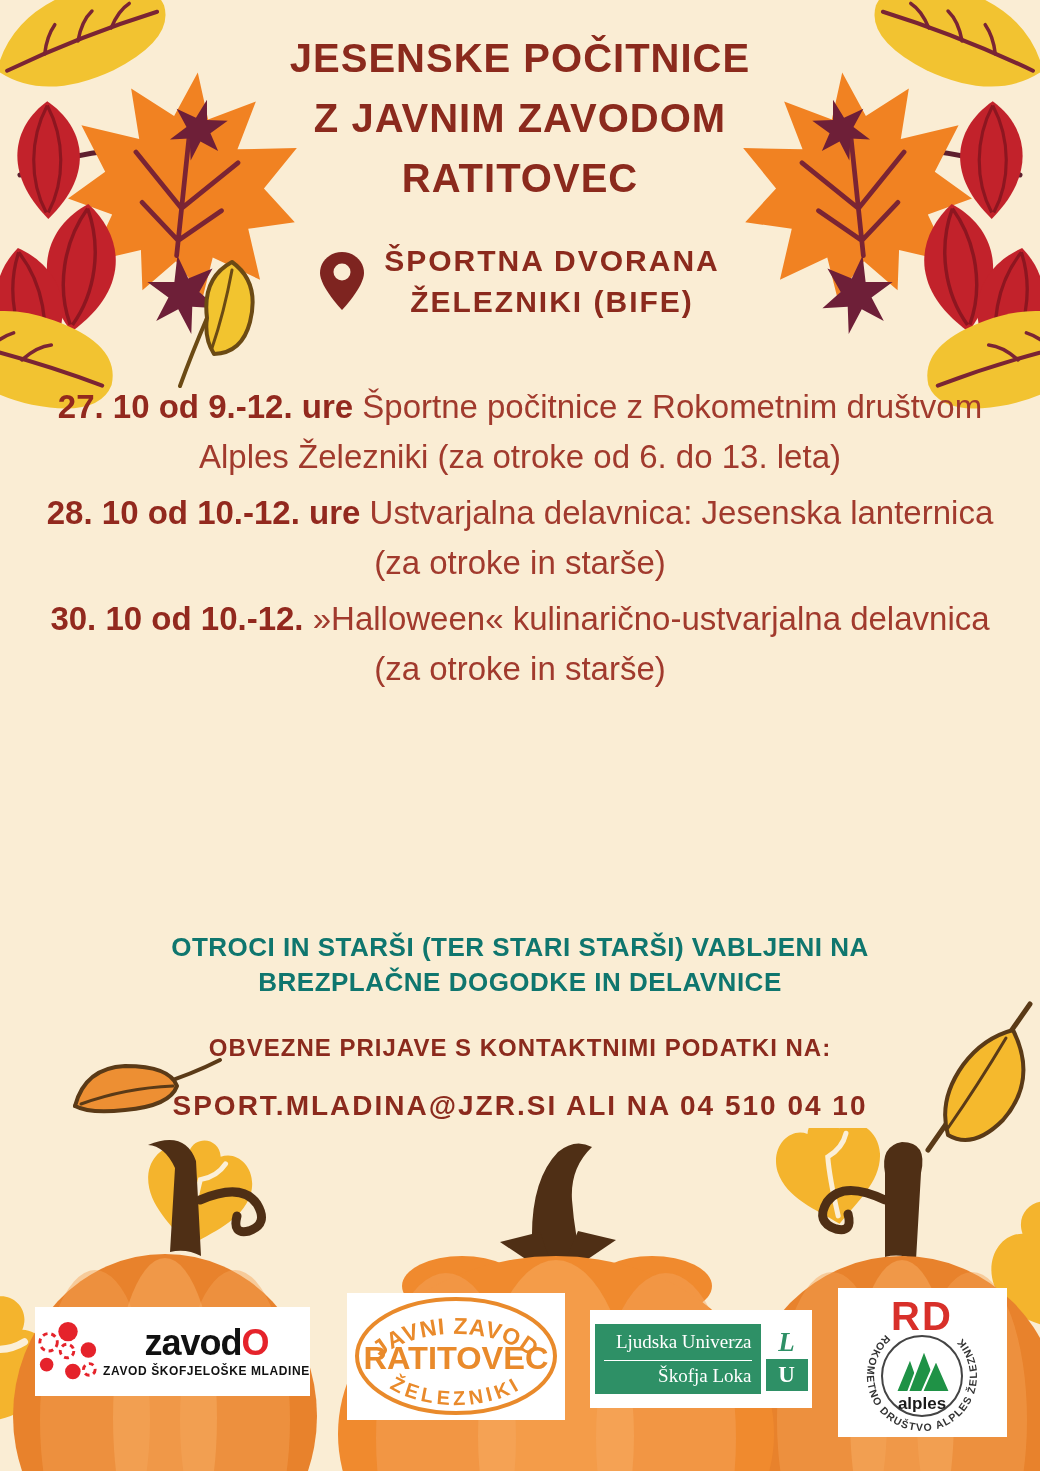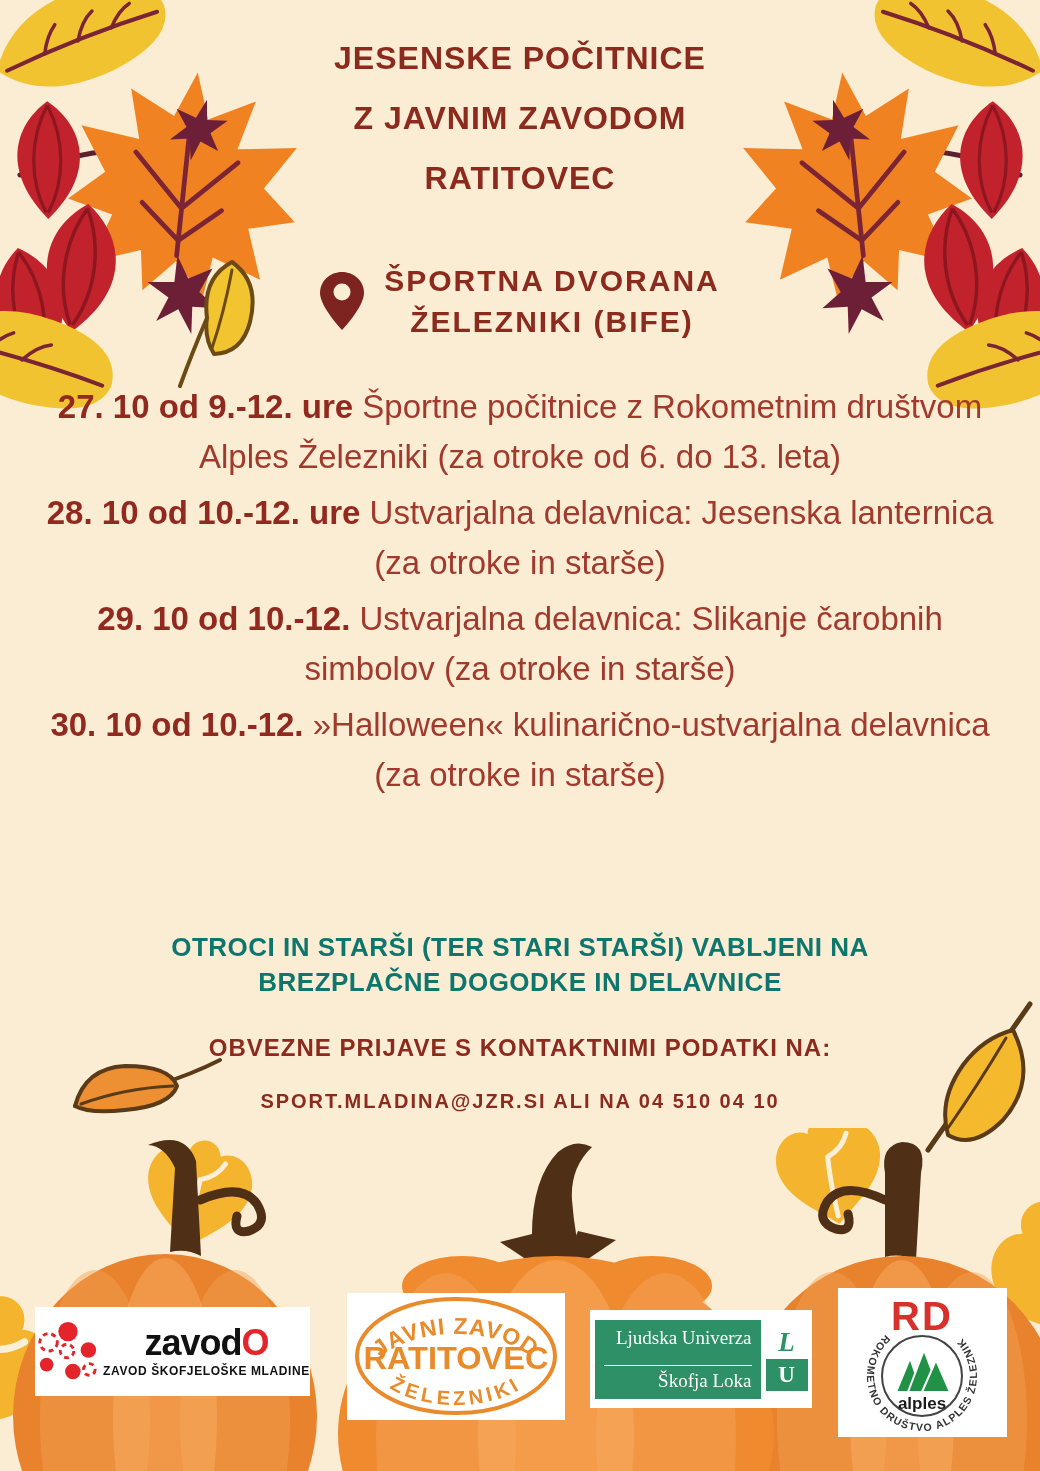--- a/index.html
+++ b/index.html
@@ -1,50 +1,50 @@
 <!DOCTYPE html>
 <html><head>
 <meta charset="utf-8">
 <style>
   html,body{margin:0;padding:0;background:#FAEDD4;}
   .poster{position:relative;width:1040px;height:1471px;background:#FAEDD4;overflow:hidden;
           font-family:"Liberation Sans",sans-serif;}
   .deco{position:absolute;pointer-events:none;}
   
   .title{position:absolute;left:0;right:0;top:28px;text-align:center;color:#8B2A1D;
-         font-weight:800;font-size:32px;line-height:60px;letter-spacing:1px;z-index:3;}
+         font-weight:800;font-size:40px;line-height:60px;letter-spacing:1px;z-index:3;}
   
   .location{position:absolute;left:0;right:0;top:240px;display:flex;justify-content:center;
-            align-items:center;gap:20px;color:#8B2A1D;z-index:3;margin-top:20px;}
+            align-items:center;gap:20px;color:#8B2A1D;z-index:3;}
   .loc-text{font-size:30px;font-weight:800;line-height:41px;letter-spacing:2px;text-align:center;}
   
   .events{position:absolute;left:28px;right:28px;top:382px;text-align:center;color:#A13A2D;
           font-size:33px;line-height:50px;z-index:3;}
   .event{margin:0 0 6px 0;}
   .event .date{font-weight:700;color:#92291E;}
   
   .invite{position:absolute;left:40px;right:40px;top:930px;text-align:center;color:#0f766e;
           font-weight:800;font-size:26px;line-height:35px;letter-spacing:.5px;z-index:3;}
   .signup{position:absolute;left:40px;right:40px;top:1034px;text-align:center;color:#8B2A1D;
           font-weight:800;font-size:24px;letter-spacing:1px;z-index:3;}
   .contact{position:absolute;left:40px;right:40px;top:1090px;text-align:center;color:#8B2A1D;
-           font-weight:800;font-size:20px;letter-spacing:2px;z-index:3;}
+           font-weight:800;font-size:28px;letter-spacing:2px;z-index:3;}
   
   .logo-card{position:absolute;background:#fff;z-index:6;display:flex;align-items:center;
              justify-content:center;}
   .card-zavodo{left:35px;top:1307px;width:275px;height:89px;gap:2px;}
   .zavodo-text{display:flex;flex-direction:column;align-items:center;}
   .zavodo-word{font-weight:900;font-size:36px;color:#111;letter-spacing:-1px;line-height:1;}
   .zavodo-word .accent{color:#E5232B;}
   .zavodo-sub{font-size:12px;font-weight:700;letter-spacing:.6px;color:#111;margin-top:3px;}
   .card-ratitovec{left:347px;top:1293px;width:218px;height:127px;}
   .card-ljudska{left:590px;top:1310px;width:222px;height:98px;gap:5px;}
   .lu-panel{width:148px;background:#2E9066;color:#fff;text-align:right;padding:7px 9px;
             font-family:"Liberation Serif",serif;}
-  .lu-line1{font-size:19px;border-bottom:1px solid #fff;padding-bottom:16px;}
+  .lu-line1{font-size:19px;border-bottom:1px solid #fff;padding-bottom:7px;}
   .lu-line2{font-size:19px;padding-top:4px;}
   .lu-mono{width:42px;display:flex;flex-direction:column;gap:2px;font-family:"Liberation Serif",serif;}
   .lu-mono-top{height:30px;display:flex;align-items:center;justify-content:center;
                color:#2E9066;font-size:27px;font-weight:bold;font-style:italic;}
   .lu-mono-bot{height:32px;background:#2E9066;color:#fff;display:flex;align-items:center;
                justify-content:center;font-size:23px;font-weight:bold;}
   .card-alples{left:838px;top:1288px;width:169px;height:149px;}
 </style>
 </head>
 <body>
@@ -135,24 +135,20 @@
   </div>
 
   <main class="events">
     <p class="event">
       <span class="date">27. 10 od 9.-12. ure</span>
       <span class="desc">Športne počitnice z Rokometnim društvom Alples Železniki (za otroke od 6. do 13. leta)</span>
     </p>
     <p class="event">
       <span class="date">28. 10 od 10.-12. ure</span>
       <span class="desc">Ustvarjalna delavnica: Jesenska lanternica (za otroke in starše)</span>
-    </p>
-    <p class="event">
-      <span class="date">29. 10 od 10.-12.</span>
-      <span class="desc">Ustvarjalna delavnica: Slikanje čarobnih simbolov (za otroke in starše)</span>
     </p>
     <p class="event">
       <span class="date">30. 10 od 10.-12.</span>
       <span class="desc">»Halloween« kulinarično-ustvarjalna delavnica (za otroke in starše)</span>
     </p>
   </main>
 
   <div class="invite">
     <div>OTROCI IN STARŠI (TER STARI STARŠI) VABLJENI NA</div>
     <div>BREZPLAČNE DOGODKE IN DELAVNICE</div>

